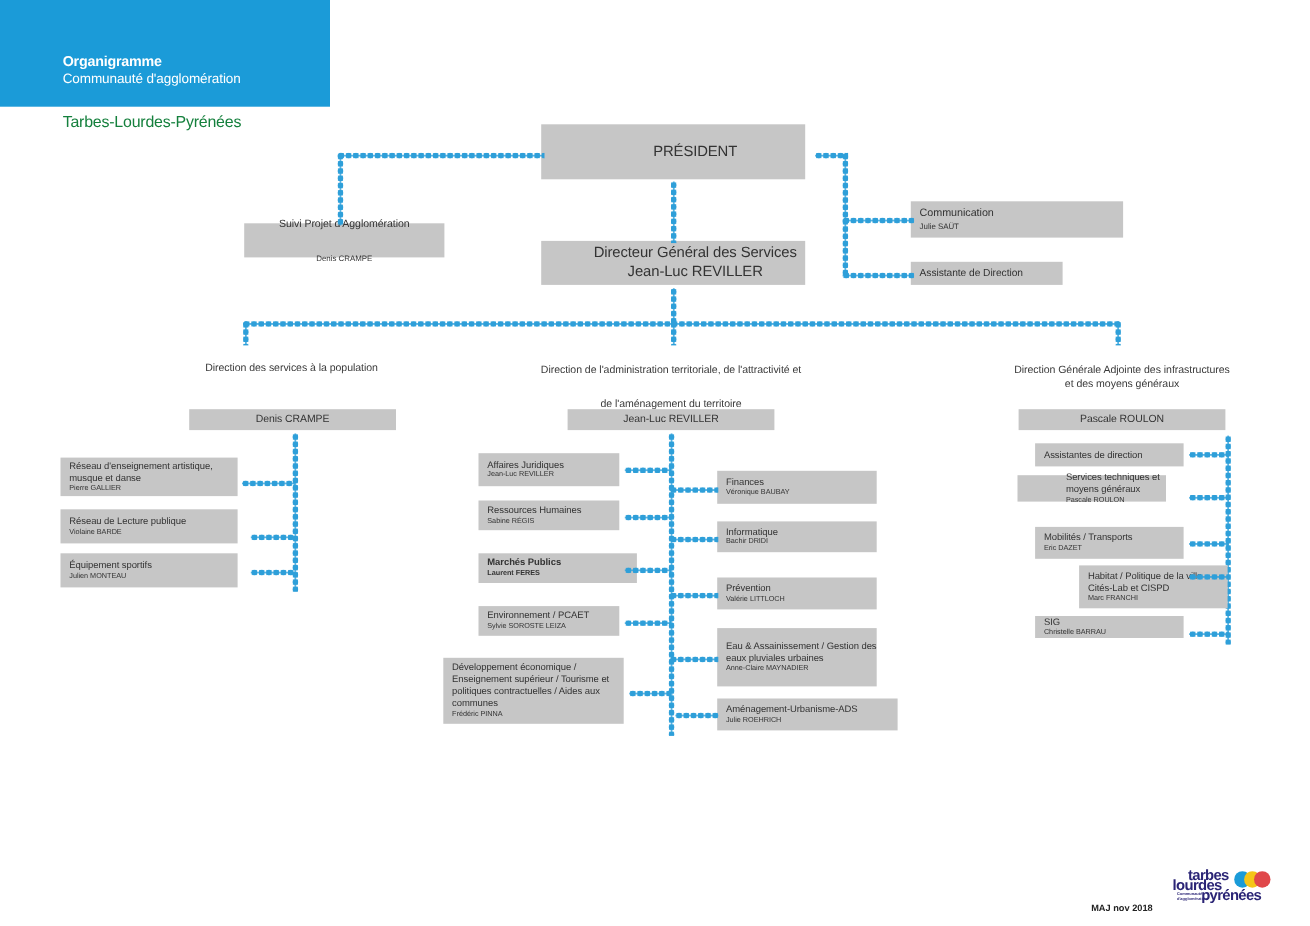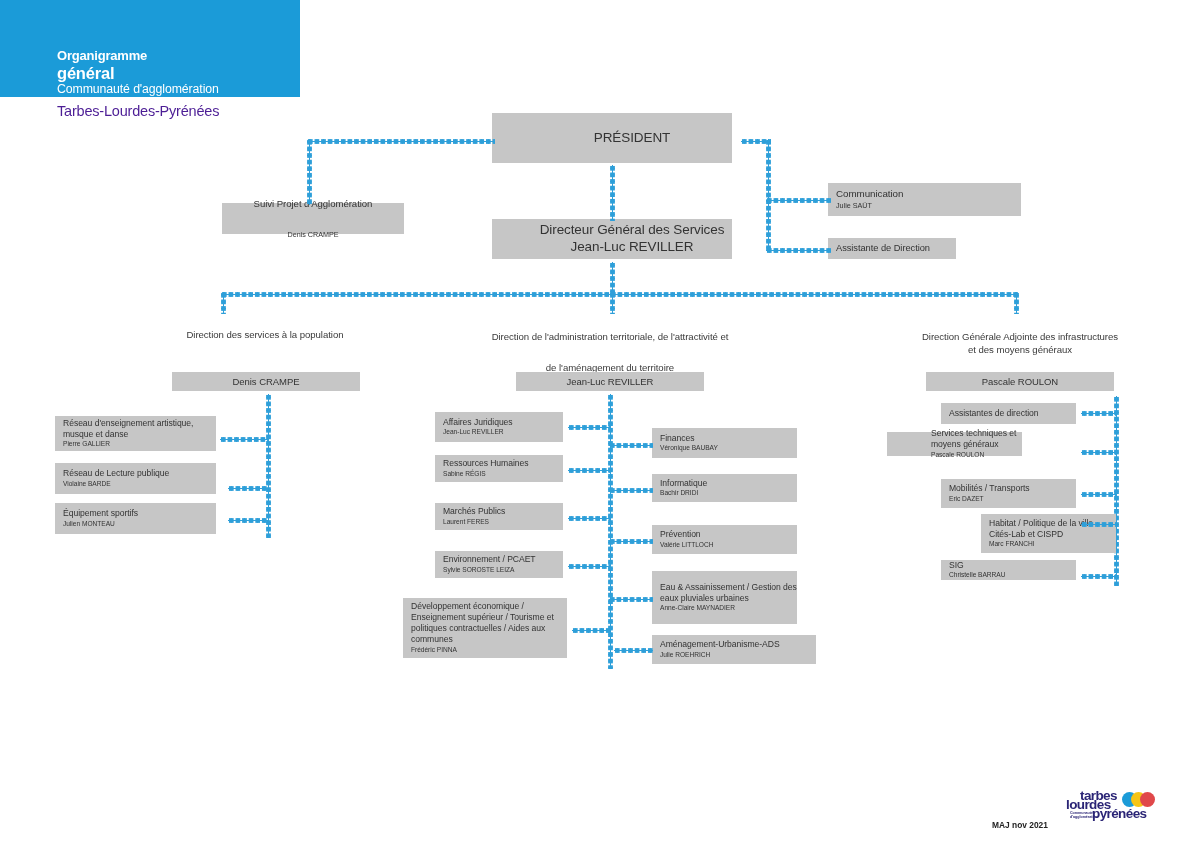--- a/index.html
+++ b/index.html
@@ -14,21 +14,21 @@
   #header-band{
     left:0;top:0;width:300px;height:97px;background:#1B9BD8;
   }
   #header-title{
     left:57px;top:36px;width:240px;color:#ffffff;line-height:1.12;
   }
   #header-title .l1{font-size:13px;font-weight:bold;display:block;letter-spacing:-0.2px;margin-top:13px;}
   #header-title .l2{font-size:16.5px;font-weight:bold;display:block;letter-spacing:-0.2px;}
   #header-title .l3{font-size:12.3px;font-weight:normal;display:block;margin-top:1px;letter-spacing:-0.1px;}
   #header-sub{
-    left:57px;top:103px;color:#4c1d95;font-size:14.5px;letter-spacing:-0.2px;
+    left:57px;top:103px;color:#15803d;font-size:14.5px;letter-spacing:-0.2px;
   }
 
   
   .box{
     background:#C6C6C6;box-sizing:border-box;
     display:flex;flex-direction:column;justify-content:center;
     color:#333;
   }
   .box .t{display:block;}
   .box .n{display:block;}
@@ -77,21 +77,20 @@
   .dot-blue{left:64px;background:#1B9BD8;}
   .dot-yel{left:73px;background:#F5C518;}
   .dot-red{left:82px;background:#E0484A;}
 </style>
 </head>
 <body>
 
 <div class="abs" id="header-band"></div>
 <div class="abs" id="header-title">
   <span class="l1">Organigramme</span>
-  <span class="l2">général</span>
   <span class="l3">Communauté d'agglomération</span>
 </div>
 <div class="abs" id="header-sub">Tarbes-Lourdes-Pyrénées</div>
 
 <div class="abs box box-big" id="b-pres" style="left:492px;top:113px;width:240px;height:50px;">
   <span class="t">PRÉSIDENT</span>
 </div>
 
 <div class="abs box box-big" id="b-dgs" style="left:492px;top:219px;width:240px;height:40px;">
   <span class="t">Directeur Général des Services</span>
@@ -101,21 +100,21 @@
 <div class="abs box box-sm ctr" id="b-suivi" style="left:222px;top:203px;width:182px;height:31px;">
   <span class="t" style="font-size:9.6px;">Suivi Projet d'Agglomération</span>
   <span class="n" style="font-size:7.2px;">Denis CRAMPE</span>
 </div>
 
 <div class="abs box box-sm" id="b-comm" style="left:828px;top:183px;width:193px;height:33px;">
   <span class="t" style="font-size:9.8px;">Communication</span>
   <span class="n" style="font-size:7.2px;">Julie SAÜT</span>
 </div>
 
-<div class="abs box box-sm" id="b-assist" style="left:828px;top:238px;width:128px;height:21px;">
+<div class="abs box box-sm" id="b-assist" style="left:828px;top:238px;width:138px;height:21px;">
   <span class="t" style="font-size:9.3px;">Assistante de Direction</span>
 </div>
 
 <div class="abs dot-h" style="left:307px;top:139px;width:188px;"></div>
 <div class="abs dot-v" style="left:307px;top:139px;height:66px;"></div>
 
 <div class="abs dot-v" style="left:610px;top:165px;height:56px;"></div>
 
 <div class="abs dot-h" style="left:741px;top:139px;width:30px;"></div>
 <div class="abs dot-v" style="left:766px;top:139px;height:113px;"></div>
@@ -174,21 +173,21 @@
   <span class="n">Jean-Luc REVILLER</span>
 </div>
 <div class="abs dot-h" style="left:568px;top:425px;width:42px;"></div>
 
 <div class="abs box box-sm" style="left:435px;top:455px;width:128px;height:27px;">
   <span class="t">Ressources Humaines</span>
   <span class="n">Sabine RÉGIS</span>
 </div>
 <div class="abs dot-h" style="left:568px;top:468px;width:42px;"></div>
 
-<div class="abs box box-sm" style="left:435px;top:503px;width:128px;height:27px;">
+<div class="abs box box-sm" style="left:435px;top:503px;width:144px;height:27px;font-weight:bold;">
   <span class="t">Marchés Publics</span>
   <span class="n">Laurent FERES</span>
 </div>
 <div class="abs dot-h" style="left:568px;top:516px;width:42px;"></div>
 
 <div class="abs box box-sm" style="left:435px;top:551px;width:128px;height:27px;">
   <span class="t">Environnement / PCAET</span>
   <span class="n">Sylvie SOROSTE LEIZA</span>
 </div>
 <div class="abs dot-h" style="left:568px;top:564px;width:42px;"></div>
@@ -238,21 +237,21 @@
   <span class="t">Pascale ROULON</span>
 </div>
 
 <div class="abs dot-v" style="left:1114px;top:396px;height:190px;"></div>
 
 <div class="abs box box-sm" style="left:941px;top:403px;width:135px;height:21px;">
   <span class="t">Assistantes de direction</span>
 </div>
 <div class="abs dot-h" style="left:1081px;top:411px;width:36px;"></div>
 
-<div class="abs box box-sm" style="left:887px;top:432px;width:135px;height:24px;padding-left:44px;">
+<div class="abs box box-sm" style="left:925px;top:432px;width:135px;height:24px;padding-left:44px;">
   <span class="t">Services techniques et moyens généraux</span>
   <span class="n">Pascale ROULON</span>
 </div>
 <div class="abs dot-h" style="left:1081px;top:450px;width:36px;"></div>
 
 <div class="abs box box-sm" style="left:941px;top:479px;width:135px;height:29px;">
   <span class="t">Mobilités / Transports</span>
   <span class="n">Eric DAZET</span>
 </div>
 <div class="abs dot-h" style="left:1081px;top:492px;width:36px;"></div>
@@ -262,21 +261,21 @@
   <span class="n">Marc FRANCHI</span>
 </div>
 <div class="abs dot-h" style="left:1081px;top:522px;width:36px;"></div>
 
 <div class="abs box box-sm" style="left:941px;top:560px;width:135px;height:20px;">
   <span class="t">SIG</span>
   <span class="n">Christelle BARRAU</span>
 </div>
 <div class="abs dot-h" style="left:1081px;top:574px;width:36px;"></div>
 
-<div class="abs" id="maj" style="left:992px;top:820px;">MAJ nov 2021</div>
+<div class="abs" id="maj" style="left:992px;top:820px;">MAJ nov 2018</div>
 
 <div class="abs" id="logo">
   <span class="logo-word lw1">tarbes</span>
   <span class="logo-word lw2">lourdes</span>
   <span class="logo-word lw3">pyrénées</span>
   <span class="logo-sub">
     <span style="display:block;">Communauté</span>
     <span style="display:block;">d'agglomération</span>
   </span>
   <span class="dot-c dot-blue"></span>

